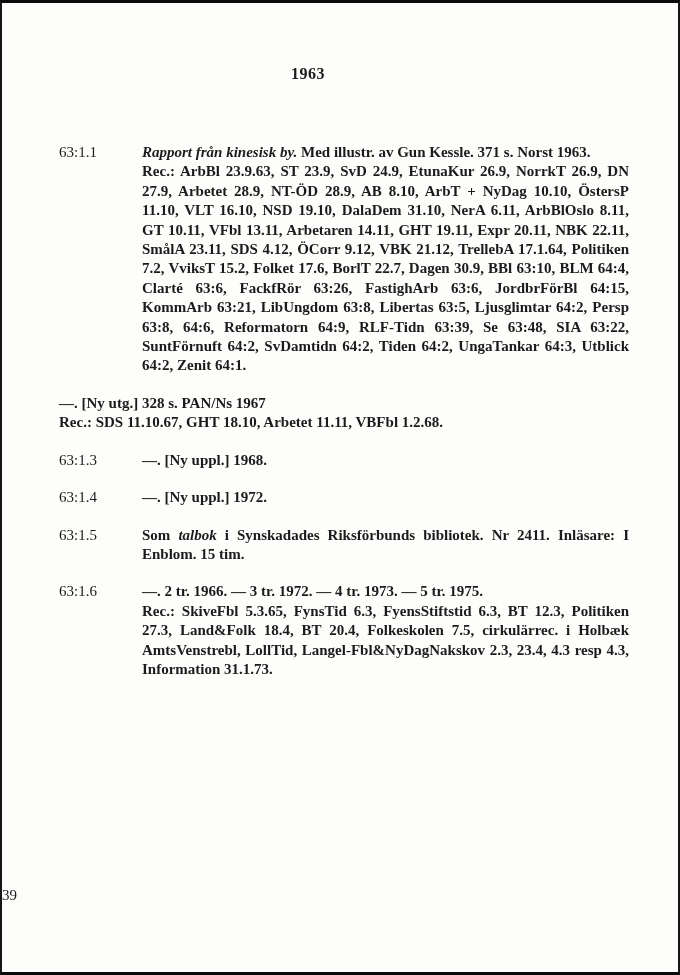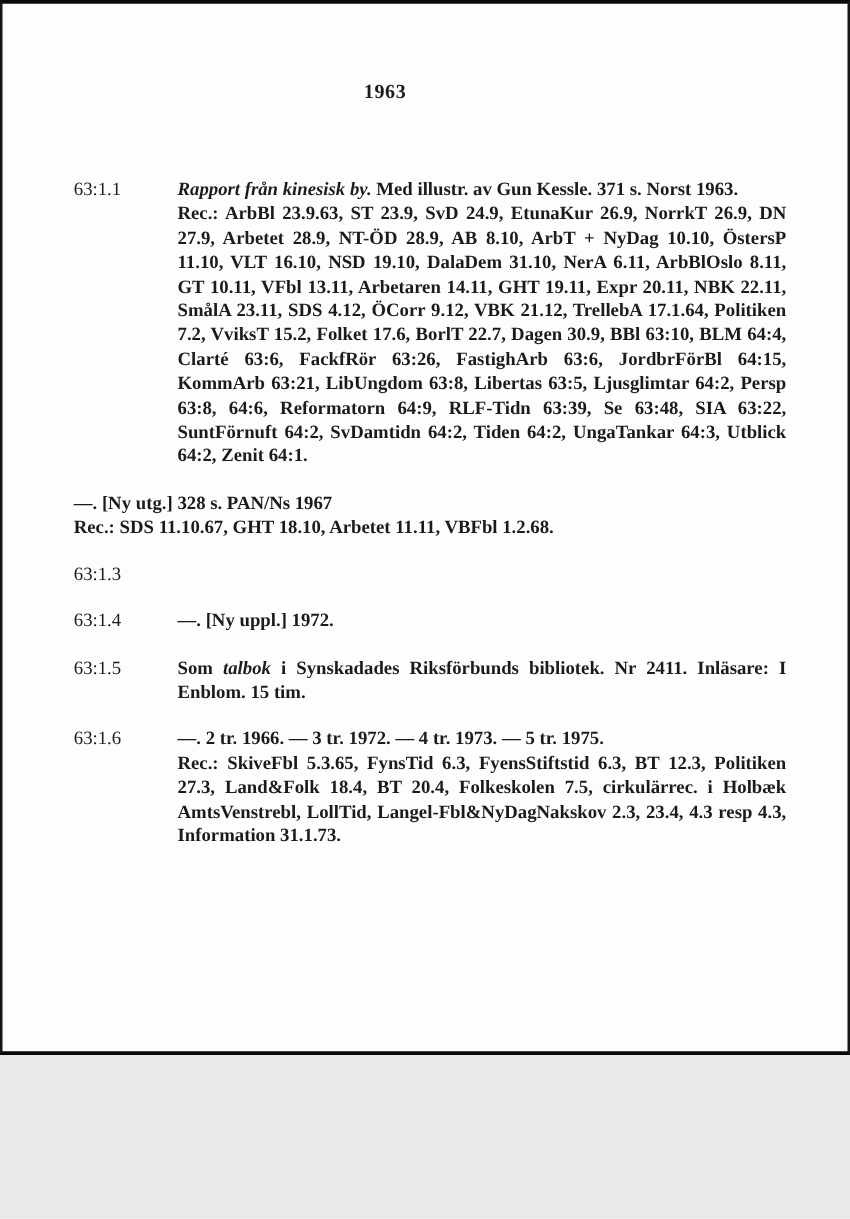--- a/index.html
+++ b/index.html
@@ -5,21 +5,21 @@
   html, body { margin: 0; padding: 0; }
   body {
     width: 680px;
     height: 975px;
     background: #e9e9e9;
     font-family: "Liberation Serif", serif;
   }
   .page {
     position: relative;
     width: 680px;
-    height: 844px;
+    height: 975px;
     box-sizing: border-box;
     background: #fdfdfb;
     color: #1b1b1b;
     border-top: 3px solid #0a0a0a;
     border-bottom: 3px solid #0a0a0a;
     border-left: 2px solid #161616;
     border-right: 2px solid #161616;
     overflow: hidden;
   }
   .year {
@@ -50,21 +50,21 @@
     line-height: 19.4px;
   }
   .para { margin: 0; font-weight: bold; }
   .seg { }
   .italic { font-style: italic; }
   .page-number {
     position: absolute;
     top: 884px;
     left: 0;
     width: 586px;
-    text-align: center;
+    text-align: left;
     font-size: 15px;
   }
 </style>
 </head>
 <body>
 
 <div class="page">
 
   <h1 class="year">1963</h1>
 
@@ -80,20 +80,23 @@
 
     <div class="entry">
       <div class="entry-body">
         <p class="para"><span class="seg">—. [Ny utg.] 328 s. PAN/Ns 1967</span></p>
         <p class="para"><span class="seg">Rec.: SDS 11.10.67, GHT 18.10, Arbetet 11.11, VBFbl 1.2.68.</span></p>
       </div>
     </div>
 
     <div class="entry">
       <div class="entry-num">63:1.3</div>
+      <div class="entry-body">
+        <p class="para"><span class="seg">—. [Ny uppl.] 1968.</span></p>
+      </div>
     </div>
 
     <div class="entry">
       <div class="entry-num">63:1.4</div>
       <div class="entry-body">
         <p class="para"><span class="seg">—. [Ny uppl.] 1972.</span></p>
       </div>
     </div>
 
     <div class="entry">

